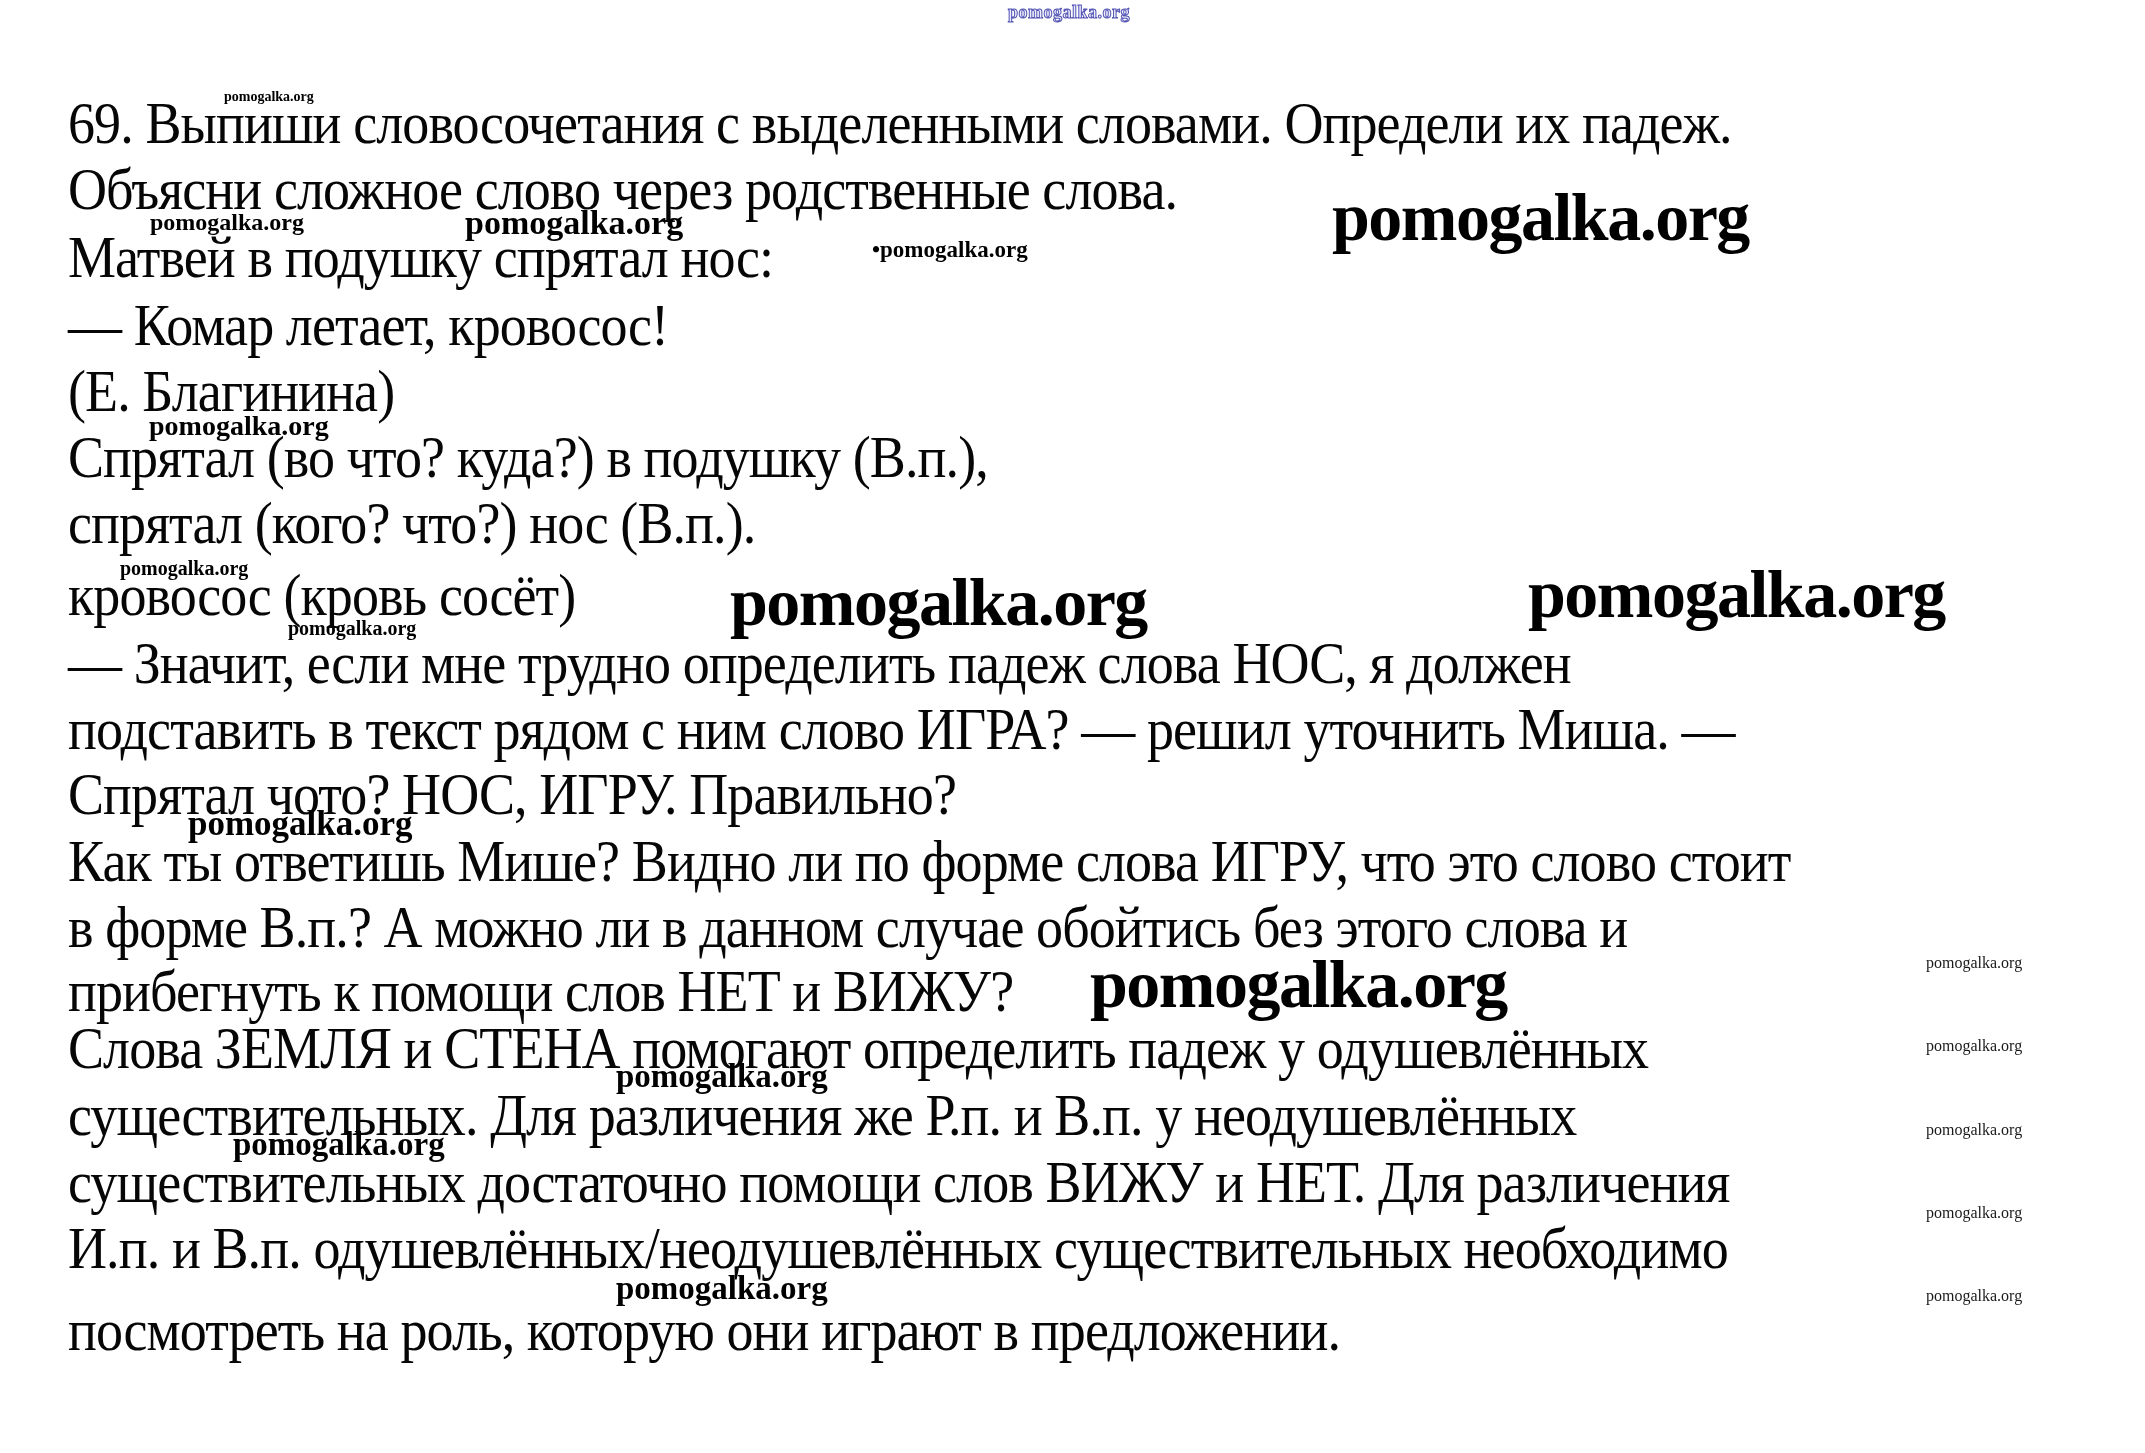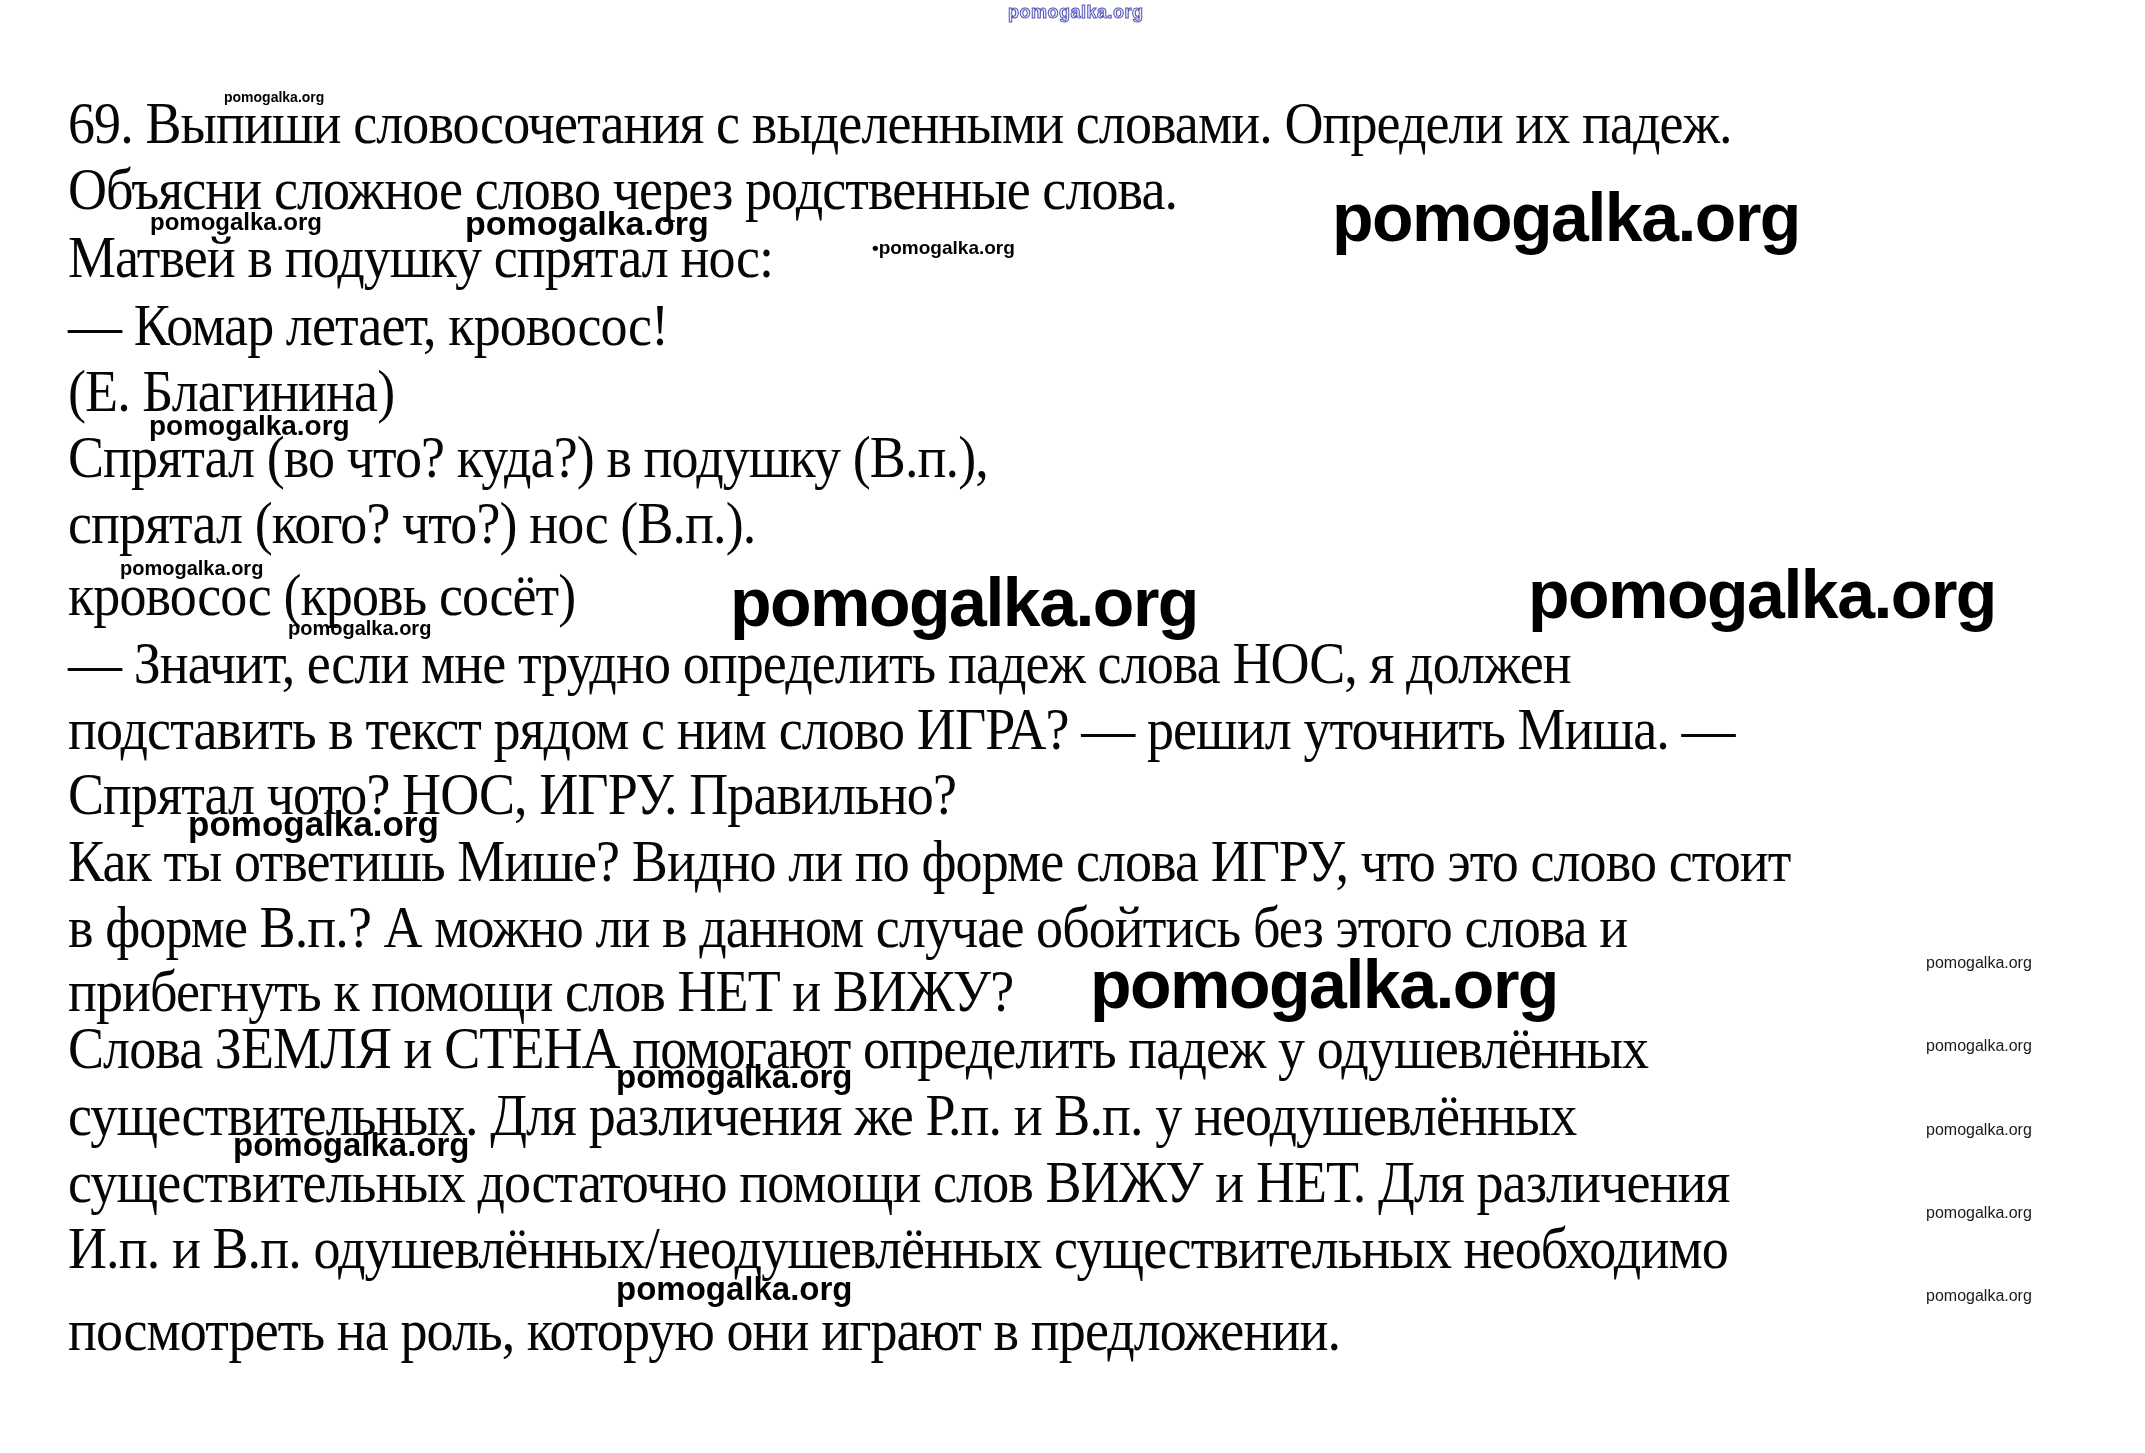--- a/index.html
+++ b/index.html
@@ -19,21 +19,21 @@
     line-height:1;
     color:#060606;
     white-space:nowrap;
     transform:scaleX(0.90);
     transform-origin:0 0;
     letter-spacing:-1px;
   }
   
   .wm{
     position:absolute;
-    font-family:Liberation Sans, sans-serif;
+    font-family:Liberation Serif, serif;
     color:#000000;
     white-space:nowrap;
     line-height:1;
   }
   .wm-xl{font-weight:700;font-size:68px;letter-spacing:-1.5px;}
   .wm-lg{font-weight:700;font-size:33px;}
   .wm-md{font-weight:600;font-size:24px;}
   .wm-sm{font-weight:600;font-size:20px;}
   .wm-xs{font-weight:500;font-size:16px;color:#1a1a1a;}
   .wm-outline{
@@ -66,21 +66,21 @@
   <div class="tl" style="top:1085px">существительных. Для различения же Р.п. и В.п. у неодушевлённых</div>
   <div class="tl" style="top:1152px">существительных достаточно помощи слов ВИЖУ и НЕТ. Для различения</div>
   <div class="tl" style="top:1218px">И.п. и В.п. одушевлённых/неодушевлённых существительных необходимо</div>
   <div class="tl" style="top:1300px">посмотреть на роль, которую они играют в предложении.</div>
 
   <div class="wm wm-outline" style="left:1008px;top:3px">pomogalka.org</div>
   <div class="wm wm-sm" style="left:224px;top:90px;font-size:14px">pomogalka.org</div>
   <div class="wm wm-md" style="left:150px;top:210px">pomogalka.org</div>
   <div class="wm wm-lg" style="left:465px;top:206px;font-size:34px">pomogalka.org</div>
   <div class="wm wm-xl" style="left:1332px;top:183px">pomogalka.org</div>
-  <div class="wm wm-sm" style="left:872px;top:238px;font-size:19px">•pomogalka.org</div>
+  <div class="wm wm-sm" style="left:872px;top:238px;font-size:23px">•pomogalka.org</div>
   <div class="wm wm-sm" style="left:149px;top:412px;font-size:28px">pomogalka.org</div>
   <div class="wm wm-sm" style="left:120px;top:558px">pomogalka.org</div>
   <div class="wm wm-xl" style="left:730px;top:568px">pomogalka.org</div>
   <div class="wm wm-xl" style="left:1528px;top:560px">pomogalka.org</div>
   <div class="wm wm-sm" style="left:288px;top:618px;font-weight:700">pomogalka.org</div>
   <div class="wm wm-lg" style="left:188px;top:806px;font-size:35px">pomogalka.org</div>
   <div class="wm wm-xl" style="left:1090px;top:950px">pomogalka.org</div>
   <div class="wm wm-lg" style="left:616px;top:1060px">pomogalka.org</div>
   <div class="wm wm-lg" style="left:233px;top:1128px">pomogalka.org</div>
   <div class="wm wm-lg" style="left:616px;top:1272px">pomogalka.org</div>

